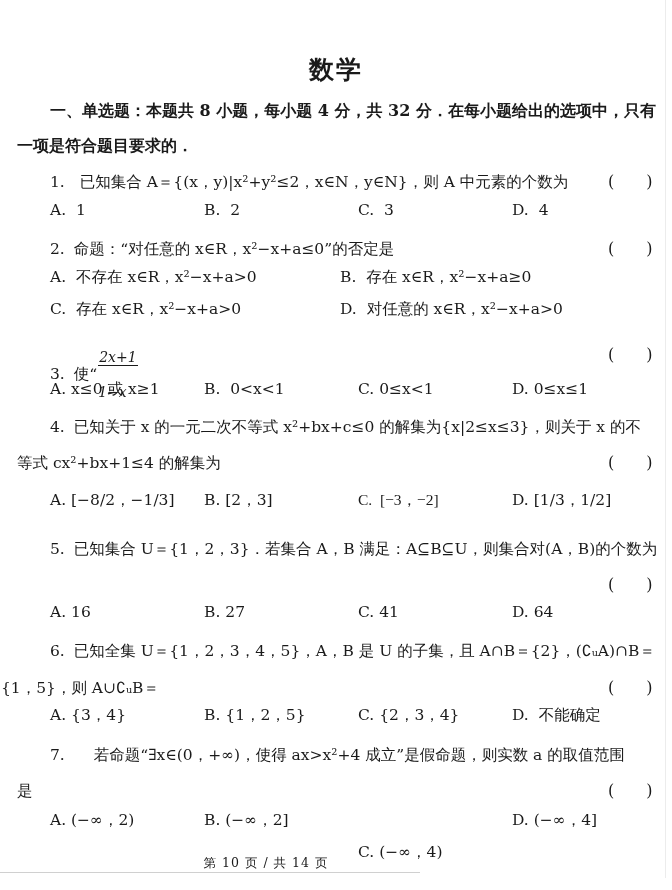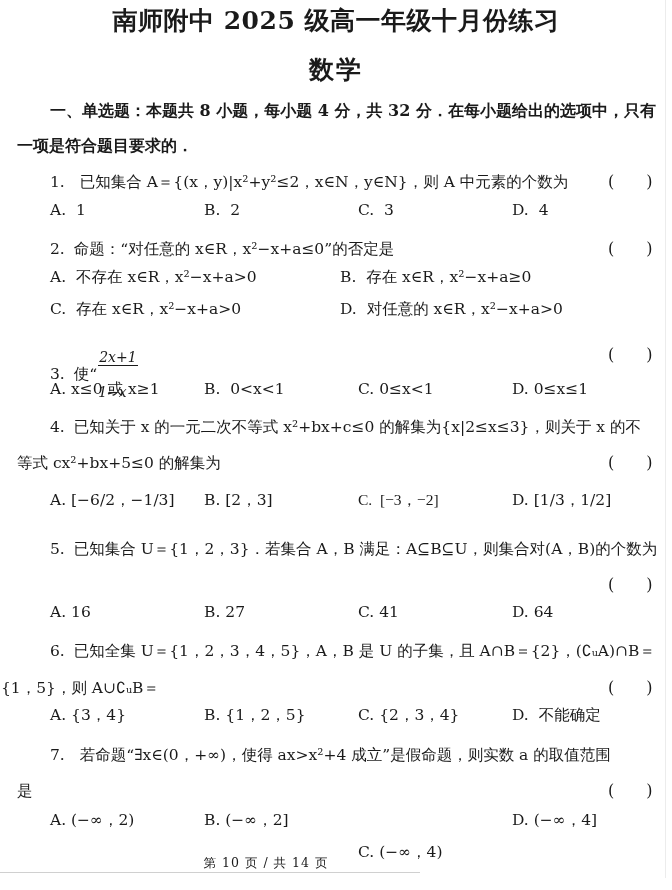--- a/index.html
+++ b/index.html
@@ -21,21 +21,20 @@
   .frac .num { display: block; border-bottom: 1px solid #1a1a1a; padding: 0 1px 1px; font-size: 14px; }
   .frac .den { display: block; padding-top: 19px; font-size: 14px; }
   .footer { position: absolute; left: 0; width: 672px; top: 855px; text-align: center; font-size: 12.5px; letter-spacing: 1px; }
   .footer-rule { position: absolute; left: 0; top: 872px; width: 420px; height: 1px; background: #d0d0d0; }
 </style>
 </head>
 <body>
 
 <div class="page">
 
-  <div class="title">南师附中 2025 级高一年级十月份练习</div>
   <div class="subject">数学</div>
 
   <div class="line section" style="left:50px; top:101px;">一、单选题：本题共 8 小题，每小题 4 分，共 32 分．在每小题给出的选项中，只有</div>
   <div class="line section" style="left:17px; top:136px;text-align:right;">一项是符合题目要求的．</div>
 
   <div>
     <div class="line" style="left:50px; top:172px;">
       <span>1.</span>
       <span style="margin-left:10px;">已知集合 A＝{(x，y)|x²+y²≤2，x∈N，y∈N}，则 A 中元素的个数为</span>
     </div>
@@ -68,23 +67,23 @@
     <div class="opt" style="left:204px; top:379px;"><span>B.</span>&nbsp;&nbsp;<span>0&lt;x&lt;1</span></div>
     <div class="opt" style="left:358px; top:379px;"><span>C.</span>&nbsp;<span>0≤x&lt;1</span></div>
     <div class="opt" style="left:512px; top:379px;"><span>D.</span>&nbsp;<span>0≤x≤1</span></div>
   </div>
 
   <div>
     <div class="line" style="left:50px; top:417px;">
       <span>4.</span>
       <span style="margin-left:4px;">已知关于 x 的一元二次不等式 x²+bx+c≤0 的解集为{x|2≤x≤3}，则关于 x 的不</span>
     </div>
-    <div class="line" style="left:17px; top:453px;">等式 cx²+bx+5≤0 的解集为</div>
+    <div class="line" style="left:17px; top:453px;">等式 cx²+bx+1≤4 的解集为</div>
     <div class="paren" style="top:453px;">(　　)</div>
-    <div class="opt" style="left:50px; top:490px;"><span>A.</span>&nbsp;<span>[−6/2，−1/3]</span></div>
+    <div class="opt" style="left:50px; top:490px;"><span>A.</span>&nbsp;<span>[−8/2，−1/3]</span></div>
     <div class="opt" style="left:204px; top:490px;"><span>B.</span>&nbsp;<span>[2，3]</span></div>
     <div class="opt" style="left:358px; top:490px;font-family:Liberation Serif, serif;"><span>C.</span>&nbsp;&nbsp;<span>[−3，−2]</span></div>
     <div class="opt" style="left:512px; top:490px;"><span>D.</span>&nbsp;<span>[1/3，1/2]</span></div>
   </div>
 
   <div>
     <div class="line" style="left:50px; top:539px;">
       <span>5.</span>
       <span style="margin-left:4px;">已知集合 U＝{1，2，3}．若集合 A，B 满足：A⊆B⊆U，则集合对(A，B)的个数为</span>
     </div>
@@ -104,21 +103,21 @@
     <div class="paren" style="top:678px;">(　　)</div>
     <div class="opt" style="left:50px; top:705px;"><span>A.</span>&nbsp;<span>{3，4}</span></div>
     <div class="opt" style="left:204px; top:705px;"><span>B.</span>&nbsp;<span>{1，2，5}</span></div>
     <div class="opt" style="left:358px; top:705px;"><span>C.</span>&nbsp;<span>{2，3，4}</span></div>
     <div class="opt" style="left:512px; top:705px;"><span>D.</span>&nbsp;&nbsp;<span>不能确定</span></div>
   </div>
 
   <div>
     <div class="line" style="left:50px; top:745px;">
       <span>7.</span>
-      <span style="margin-left:10px;">若命题“∃x∈(0，+∞)，使得 ax&gt;x²+4 成立”是假命题，则实数 a 的取值范围</span>
+      <span style="margin-left:24px;">若命题“∃x∈(0，+∞)，使得 ax&gt;x²+4 成立”是假命题，则实数 a 的取值范围</span>
     </div>
     <div class="line" style="left:17px; top:781px;">是</div>
     <div class="paren" style="top:781px;">(　　)</div>
     <div class="opt" style="left:50px; top:810px;"><span>A.</span>&nbsp;<span>(−∞，2)</span></div>
     <div class="opt" style="left:204px; top:810px;"><span>B.</span>&nbsp;<span>(−∞，2]</span></div>
     <div class="opt" style="left:358px; top:810px;margin-top:32px;"><span>C.</span>&nbsp;<span>(−∞，4)</span></div>
     <div class="opt" style="left:512px; top:810px;"><span>D.</span>&nbsp;<span>(−∞，4]</span></div>
   </div>
 
   <div class="footer" style="left:-70px;">第 10 页 / 共 14 页</div>

